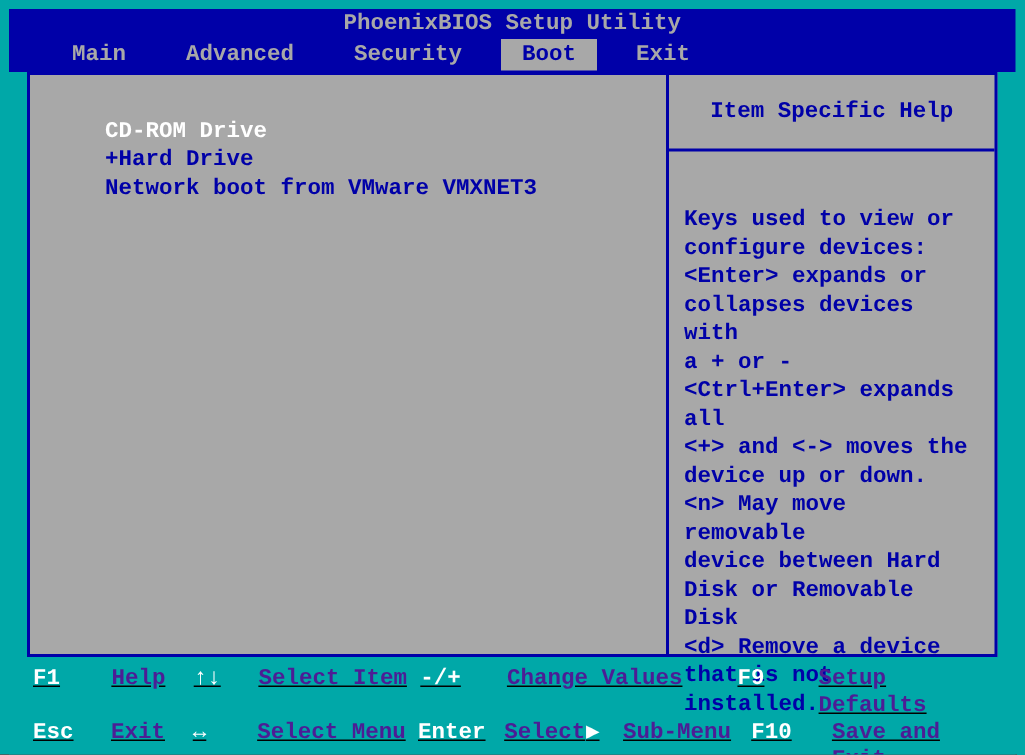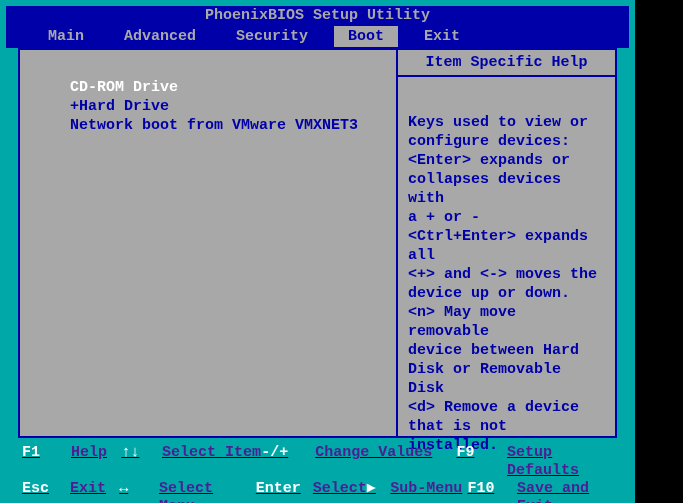--- a/index.html
+++ b/index.html
@@ -6,21 +6,21 @@
   body {
     background: #000;
     font-family: "Courier New", monospace;
     font-size: 15px;
     width: 683px;
     height: 503px;
     overflow: hidden;
   }
   .outer {
     background: #00a8a8;
-    width: 635px;
+    width: 683px;
     height: 503px;
     padding: 6px 6px 0 6px;
     position: relative;
   }
   .title-bar {
     background: #0000a8;
     color: #a8a8a8;
     text-align: center;
     height: 20px;
     line-height: 20px;
@@ -67,21 +67,21 @@
   }
   .right-panel {
     width: 217px;
     display: flex;
     flex-direction: column;
   }
   .help-title {
     color: #0000a8;
     font-weight: bold;
     text-align: center;
-    padding: 4px 0;
+    padding: 16px 0;
     border-bottom: 2px solid #0000a8;
   }
   .help-body {
     color: #0000a8;
     font-weight: bold;
     padding: 36px 10px 0 10px;
     line-height: 19px;
     white-space: pre-wrap;
   }
   .footer {

